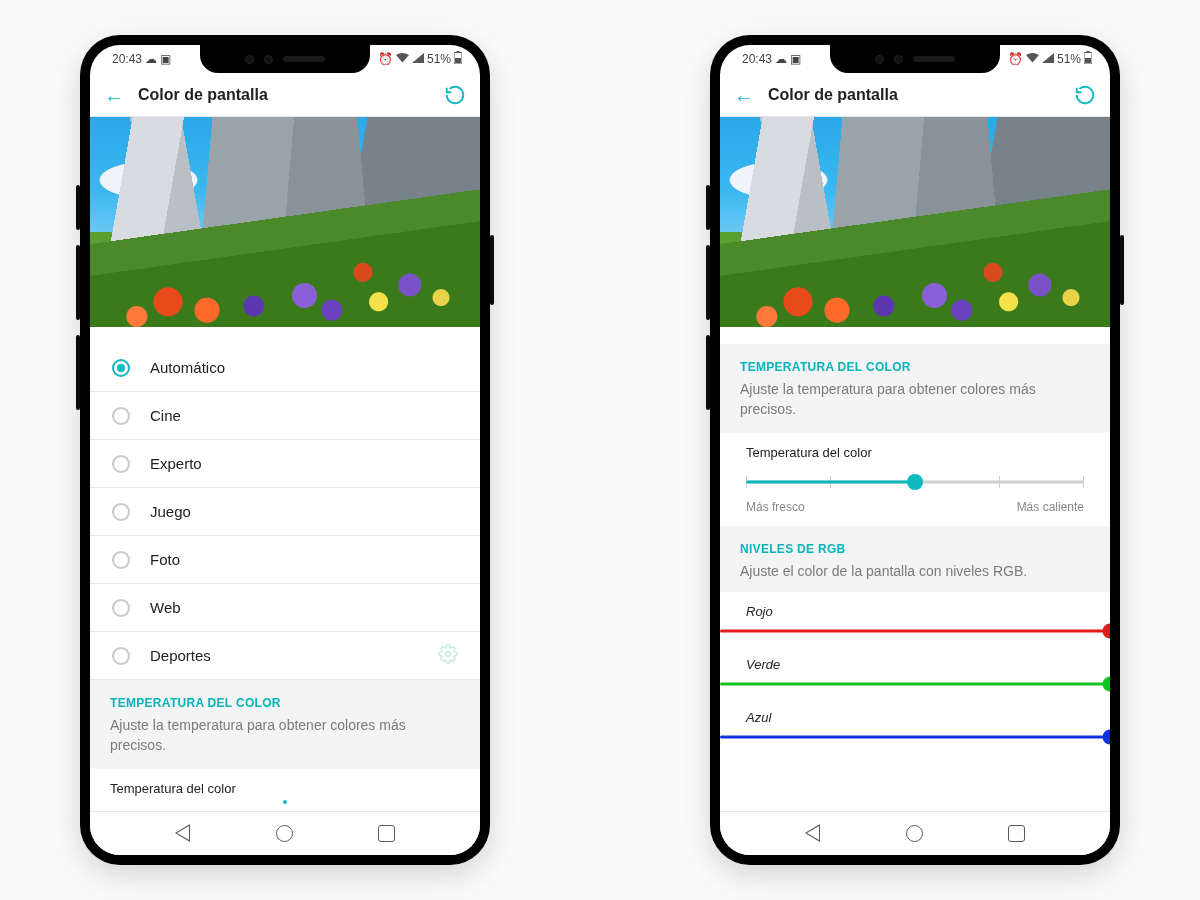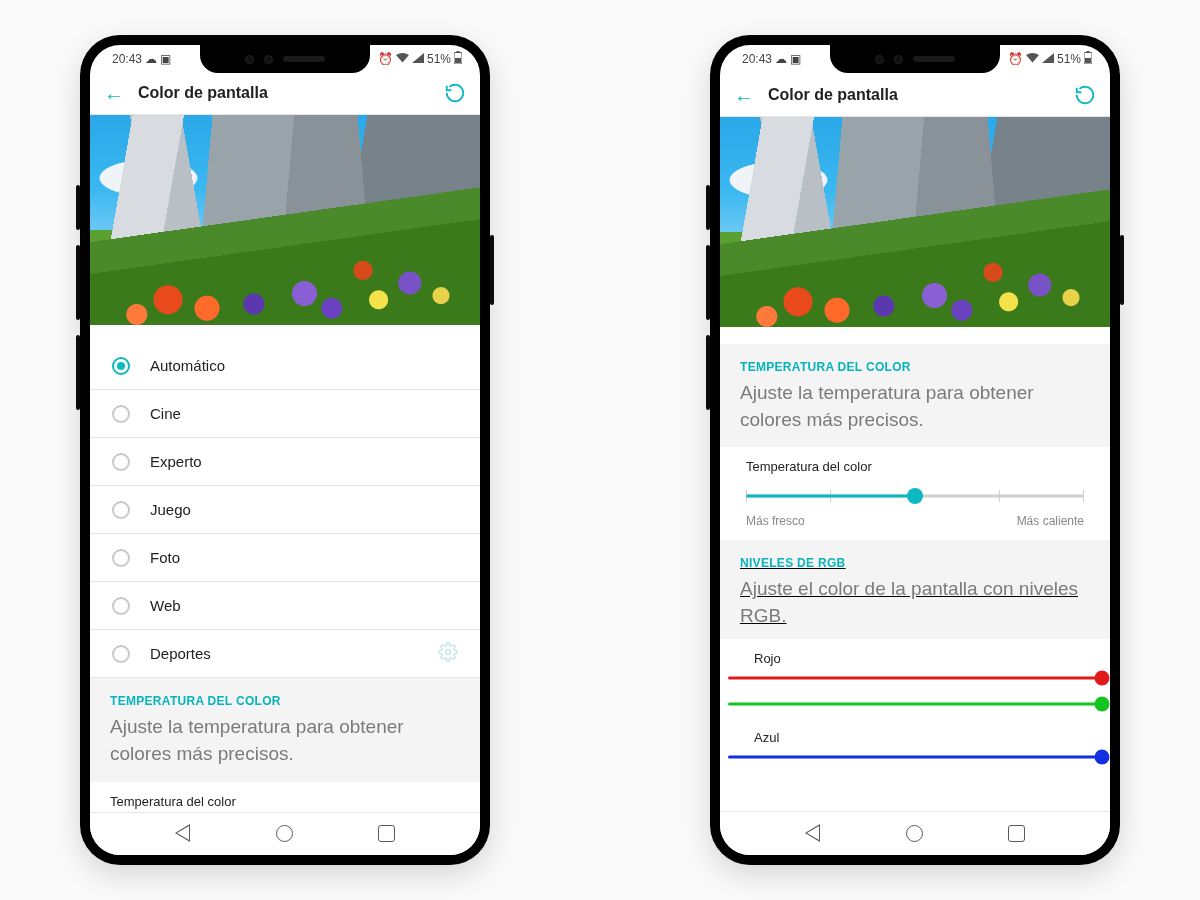--- a/index.html
+++ b/index.html
@@ -95,34 +95,34 @@
   
   .row{display:flex;align-items:center;height:48px;padding:0 22px;border-bottom:1px solid var(--light-divider);font-size:15px;color:#222;}
   .radio{width:18px;height:18px;border:2px solid #c8c8c8;border-radius:50%;margin-right:20px;flex:0 0 auto;position:relative;}
   .radio.on{border-color:var(--teal);}
   .radio.on::after{content:"";position:absolute;inset:3px;background:var(--teal);border-radius:50%;}
   .gear{margin-left:auto;color:#cbe8ea;}
 
   
   .section{background:var(--section-bg);padding:16px 20px 14px;}
   .section-title{color:var(--teal-header);font-size:12px;font-weight:700;letter-spacing:.3px;margin-bottom:6px;}
-  .section-desc{color:var(--muted);font-size:19px;line-height:1.4;}
+  .section-desc{color:var(--muted);font-size:14px;line-height:1.4;}
   .sub-label{font-size:13px;color:#222;padding:12px 20px 4px;display:block;}
 
   
   .slider-wrap{padding:6px 26px 0;}
   .slider{position:relative;height:24px;}
   .track{position:absolute;top:50%;left:0;right:0;height:3px;background:#cfcfcf;border-radius:2px;transform:translateY(-50%);}
   .track-fill{position:absolute;top:50%;left:0;height:3px;border-radius:2px;transform:translateY(-50%);}
   .ticks{position:absolute;top:50%;left:0;right:0;display:flex;justify-content:space-between;transform:translateY(-50%);}
   .ticks span{width:1px;height:12px;background:#cfcfcf;}
   .knob{position:absolute;top:50%;width:16px;height:16px;border-radius:50%;transform:translate(-50%,-50%);}
   .ends{display:flex;justify-content:space-between;font-size:12px;color:#888;padding:6px 26px 12px;}
 
-  .rgb-wrap{padding:2px 8px 4px;}
+  .rgb-wrap{padding:2px 0 4px;font-style:italic;}
   .rgb-label{font-size:13px;color:#222;padding:10px 26px 2px;}
   .rgb-slider{padding:4px 26px 6px;position:relative;height:20px;}
   .rgb-track{position:absolute;top:50%;left:0;right:0;height:3px;border-radius:2px;transform:translateY(-50%);}
   .rgb-knob{position:absolute;top:50%;right:0;width:15px;height:15px;border-radius:50%;transform:translate(50%,-50%);}
 
   
   .navbar{height:44px;border-top:1px solid var(--light-divider);display:flex;align-items:center;justify-content:space-evenly;background:#fff;}
   .nav-ico{width:17px;height:17px;border:1.6px solid #5a5a5a;}
   .nav-back-wrap{position:relative;width:15px;height:19px;}
   .nav-back-wrap .outer{position:absolute;width:0;height:0;border-top:9.5px solid transparent;border-bottom:9.5px solid transparent;border-right:15px solid #5a5a5a;}
@@ -321,34 +321,35 @@
             </div>
           <div class="track-fill" id="temp-fill" style="background: var(--teal); width: 50%;"></div>
           <div class="knob" id="temp-knob" style="background: var(--teal); left: 50%;"></div>
         </div>
       </div>
       <div class="ends">
         <span>Más fresco</span>
         <span>Más caliente</span>
       </div>
 
-      <div class="section" style="padding-bottom:10px;text-decoration:underline;">
+      <div class="section" style="padding-bottom:10px;">
         <div class="section-title">NIVELES DE RGB</div>
         <div class="section-desc">Ajuste el color de la pantalla con niveles RGB.</div>
       </div>
 
       <div id="rgb-list">
           <div class="rgb-wrap">
             <div class="rgb-label">Rojo</div>
             <div class="rgb-slider">
               <div class="rgb-track" style="background: rgb(225, 27, 27);"></div>
               <div class="rgb-knob" style="background: rgb(225, 27, 27);"></div>
             </div>
           </div>
           <div class="rgb-wrap">
+            <div class="rgb-label">Verde</div>
             <div class="rgb-slider">
               <div class="rgb-track" style="background: rgb(19, 196, 31);"></div>
               <div class="rgb-knob" style="background: rgb(19, 196, 31);"></div>
             </div>
           </div>
           <div class="rgb-wrap">
             <div class="rgb-label">Azul</div>
             <div class="rgb-slider">
               <div class="rgb-track" style="background: rgb(19, 48, 224);"></div>
               <div class="rgb-knob" style="background: rgb(19, 48, 224);"></div>

